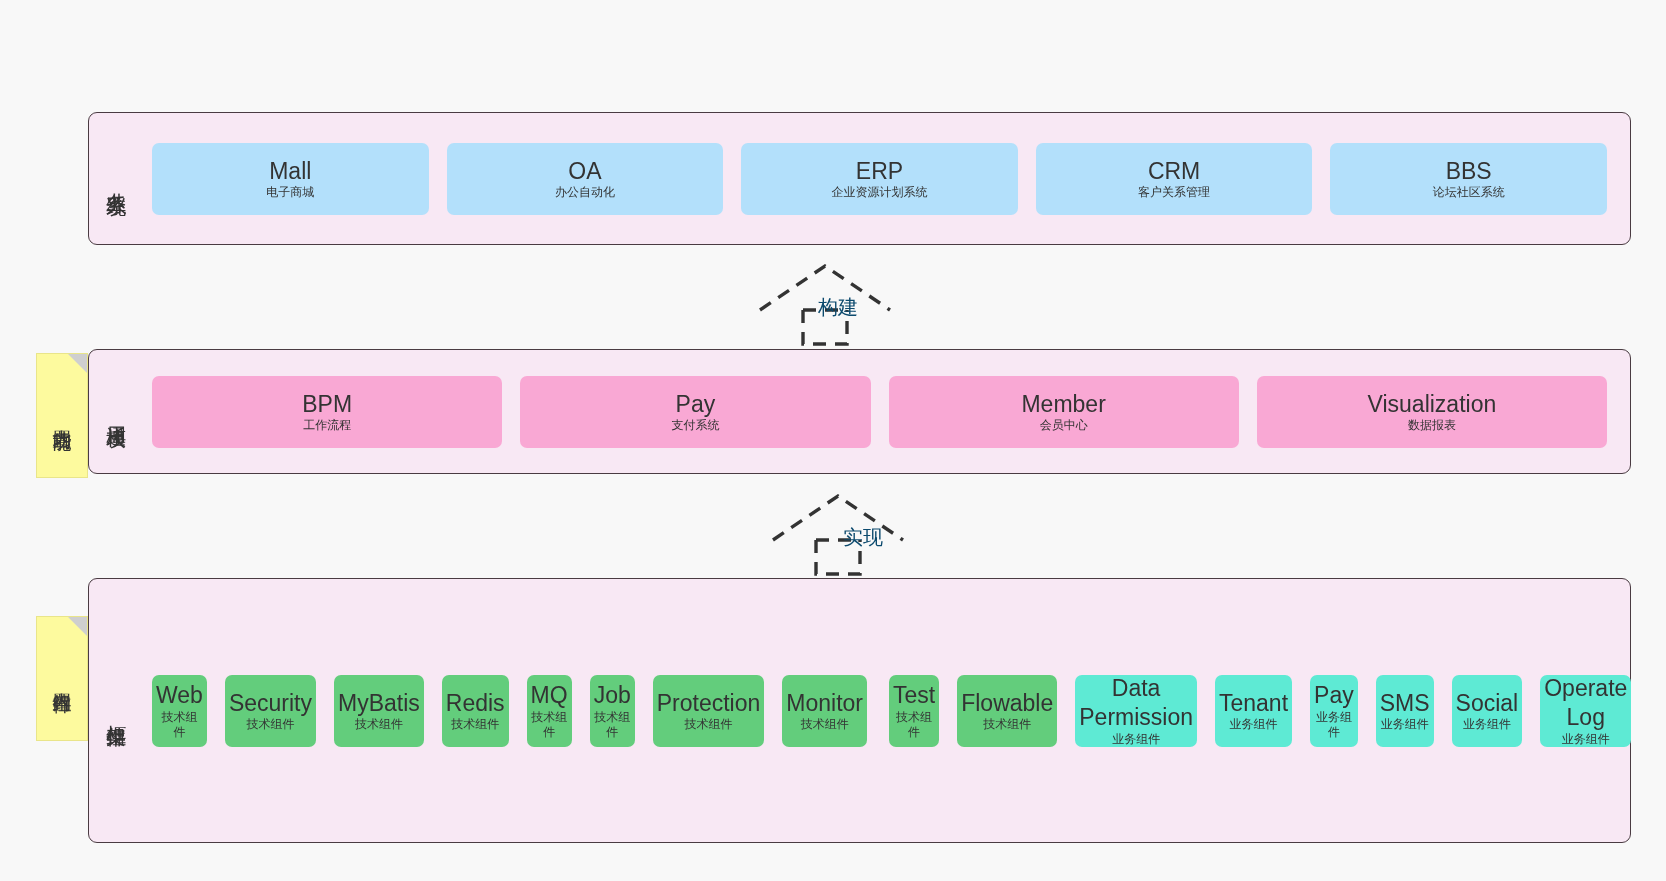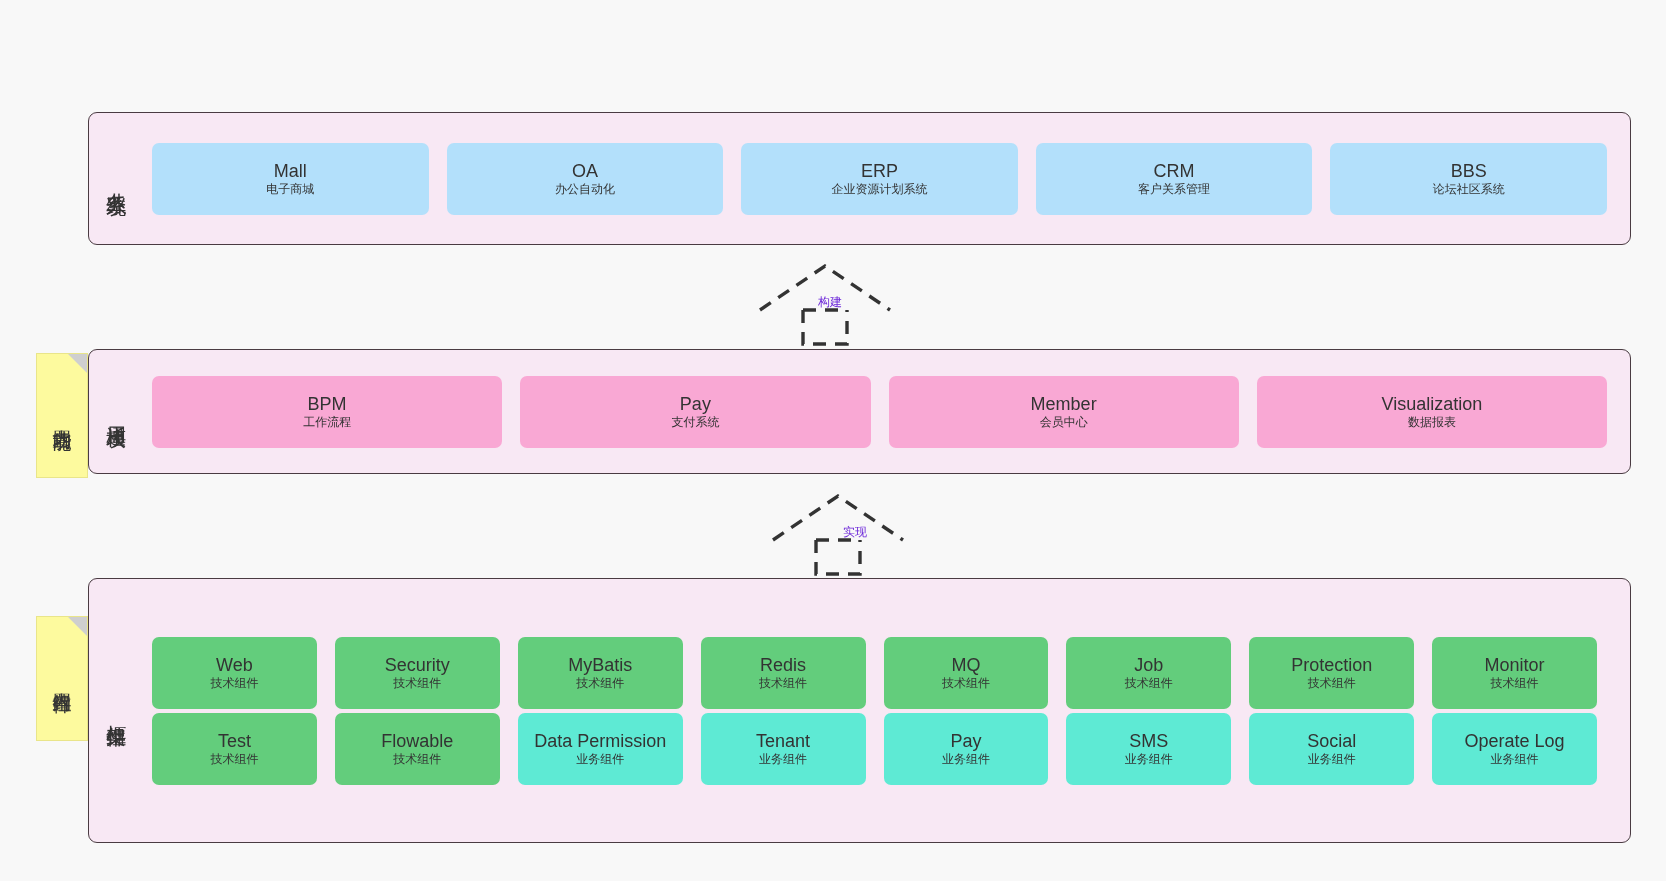--- a/index.html
+++ b/index.html
@@ -41,21 +41,20 @@
   }
   .cards{
     flex:1 1 auto;
     display:flex;
     align-items:center;
     gap:0;
     padding:0 14px 0 8px;
     box-sizing:border-box;
   }
   .cards.grid{
-    flex-direction:column;
     justify-content:center;
     gap:4px;
     padding:0 24px 0 8px;
   }
   .row{
     display:flex;
     width:100%;
     gap:0;
   }
 
@@ -69,21 +68,21 @@
     flex-direction:column;
     align-items:center;
     justify-content:center;
     text-align:center;
     font-size:18px;
     line-height:1.25;
     color:#333333;
     box-sizing:border-box;
     padding:3px 4px;
   }
-  .card .t1{font-size:18px;}
+  .card .t1{font-size:23px;}
   .card .t2{font-size:12px;}
   .card.blue{background:#b3e0fb;}
   .card.red{background:#f4696e;}
   .card.pink{background:#f9a8d4;}
   .card.green{background:#63cd7c;}
   .card.lgreen{background:#5eead4;}
 
   
   .note{
     position:absolute;
@@ -109,22 +108,22 @@
     top:0;right:0;
     width:0;height:0;
     border-left:19px solid transparent;
     border-top:19px solid #cfcfcf;
   }
 
   
   .arrow-wrap{position:absolute;}
   .arrow-label{
     position:absolute;
-    font-size:12px;
-    color:#6d28d9;
+    font-size:20px;
+    color:#0c4a6e;
     white-space:nowrap;
     background:transparent;
   }
 </style>
 </head>
 <body>
 
 <div class="canvas">
 
   <div class="layer" id="layer-business" style="left:88px;top:112px;width:1543px;height:133px;">

